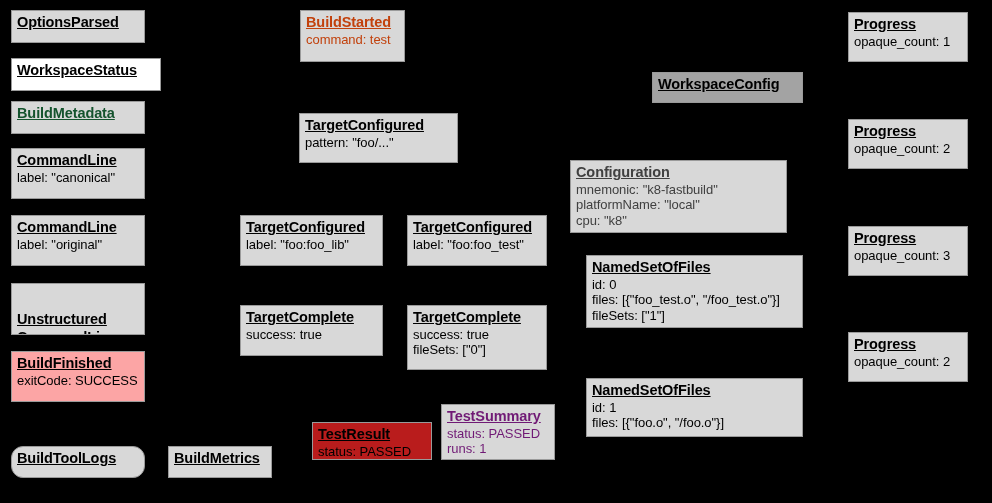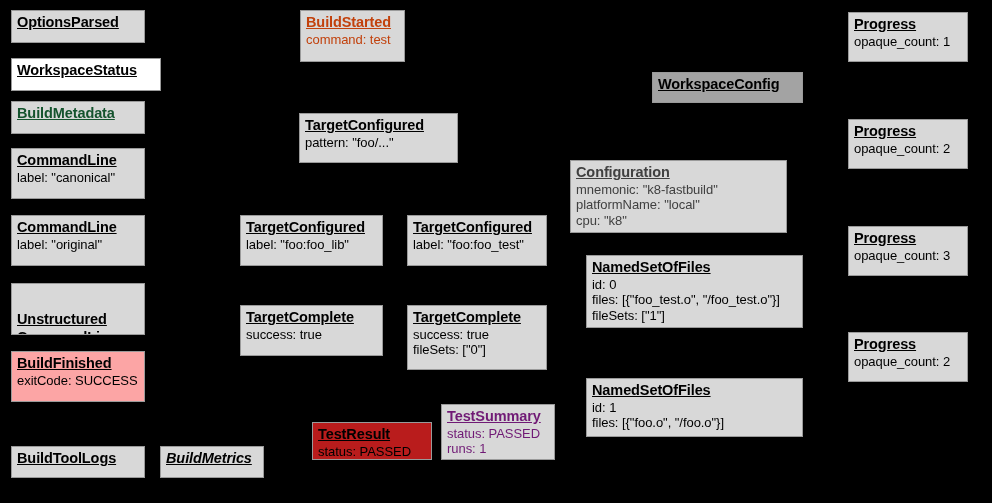--- a/index.html
+++ b/index.html
@@ -76,24 +76,24 @@
       <span class="node-field">label: "original"</span>
     </div>
     <div class="node" style="left: 11px; top: 283px; width: 134px; height: 52px; background: rgb(216, 216, 216); border-color: rgb(154, 154, 154); color: rgb(0, 0, 0);">
       <span class="node-title two-line">Unstructured
 CommandLine</span>
     </div>
     <div class="node" style="left: 11px; top: 351px; width: 134px; height: 51px; background: #fca5a5; border-color: rgb(154, 154, 154); color: rgb(0, 0, 0);">
       <span class="node-title">BuildFinished</span>
       <span class="node-field">exitCode: SUCCESS</span>
     </div>
-    <div class="node" style="left: 11px; top: 446px; width: 134px; height: 32px; background: rgb(216, 216, 216); border-color: rgb(154, 154, 154); color: rgb(0, 0, 0);">
+    <div class="node" style="left: 11px; top: 446px; width: 134px; height: 32px; background: rgb(216, 216, 216); border-color: rgb(154, 154, 154); color: rgb(0, 0, 0); border-radius: 12px;">
       <span class="node-title">BuildToolLogs</span>
     </div>
-    <div class="node" style="left: 160px; top: 446px; width: 104px; height: 32px; background: rgb(216, 216, 216); border-color: rgb(154, 154, 154); color: rgb(0, 0, 0); font-style: italic;">
+    <div class="node" style="left: 168px; top: 446px; width: 104px; height: 32px; background: rgb(216, 216, 216); border-color: rgb(154, 154, 154); color: rgb(0, 0, 0);">
       <span class="node-title">BuildMetrics</span>
     </div>
     <div class="node" style="left: 300px; top: 10px; width: 105px; height: 52px; background: rgb(216, 216, 216); border-color: rgb(154, 154, 154); color: #c2410c;">
       <span class="node-title">BuildStarted</span>
       <span class="node-field">command: test</span>
     </div>
     <div class="node" style="left: 299px; top: 113px; width: 159px; height: 50px; background: rgb(216, 216, 216); border-color: rgb(154, 154, 154); color: rgb(0, 0, 0);">
       <span class="node-title">TargetConfigured</span>
       <span class="node-field">pattern: "foo/..."</span>
     </div>

